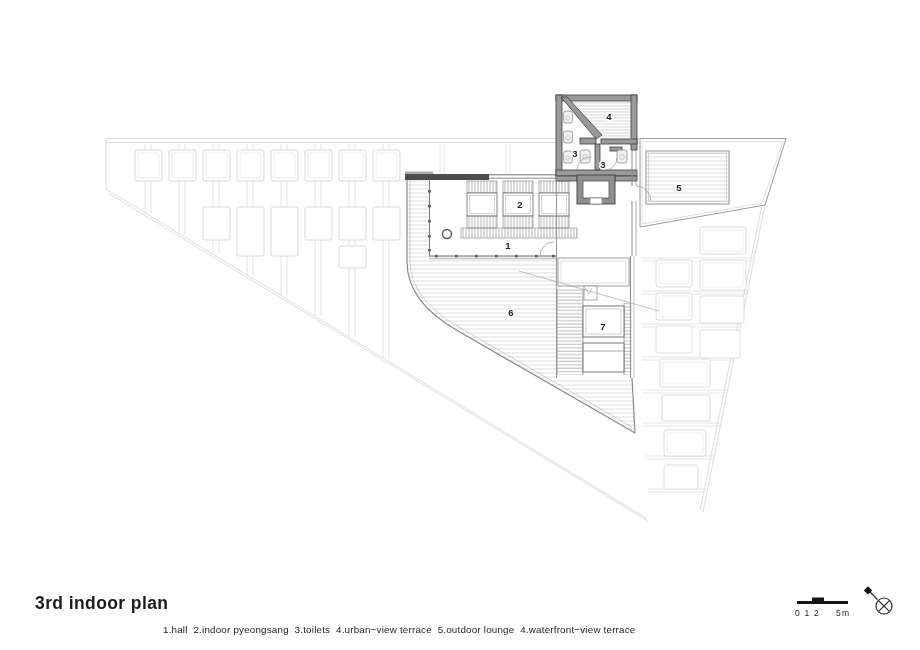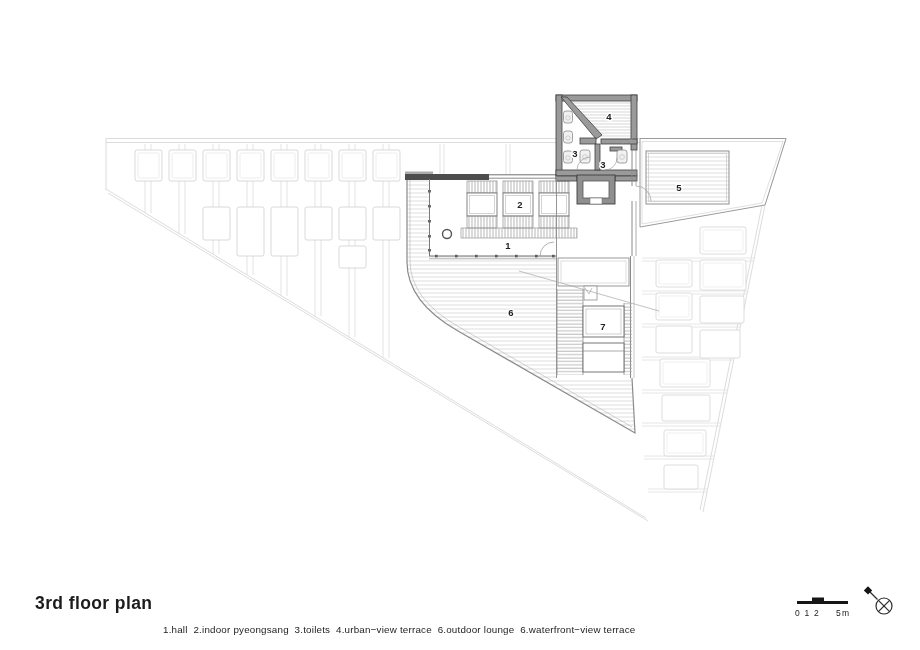--- a/index.html
+++ b/index.html
@@ -317,19 +317,19 @@
 
   <g stroke="#2c2c2c" stroke-width="1.2" fill="none">
     <circle cx="884" cy="606" r="8"></circle>
     <line x1="878.4" y1="600.4" x2="889.6" y2="611.6"></line>
     <line x1="889.6" y1="600.4" x2="878.4" y2="611.6"></line>
     <line x1="877.5" y1="599.5" x2="869" y2="591"></line>
     <polygon points="868,586.2 872.2,590.4 868,594.6 863.8,590.4" fill="#161616" stroke="none"></polygon>
   </g>
 </svg>
 
-<div class="footer-title">3rd floor plan</div>
+<div class="footer-title">3rd indoor plan</div>
 <div class="legend">
-  <div>1.hall  2.indoor pyeongsang  3.toilets  4.urban−view terrace  6.outdoor lounge  6.waterfront−view terrace</div>
+  <div>1.hall  2.indoor pyeongsang  3.toilets  4.urban−view terrace  5.outdoor lounge  4.waterfront−view terrace</div>
   
 </div>
 
 </div>
 
 </body></html>

